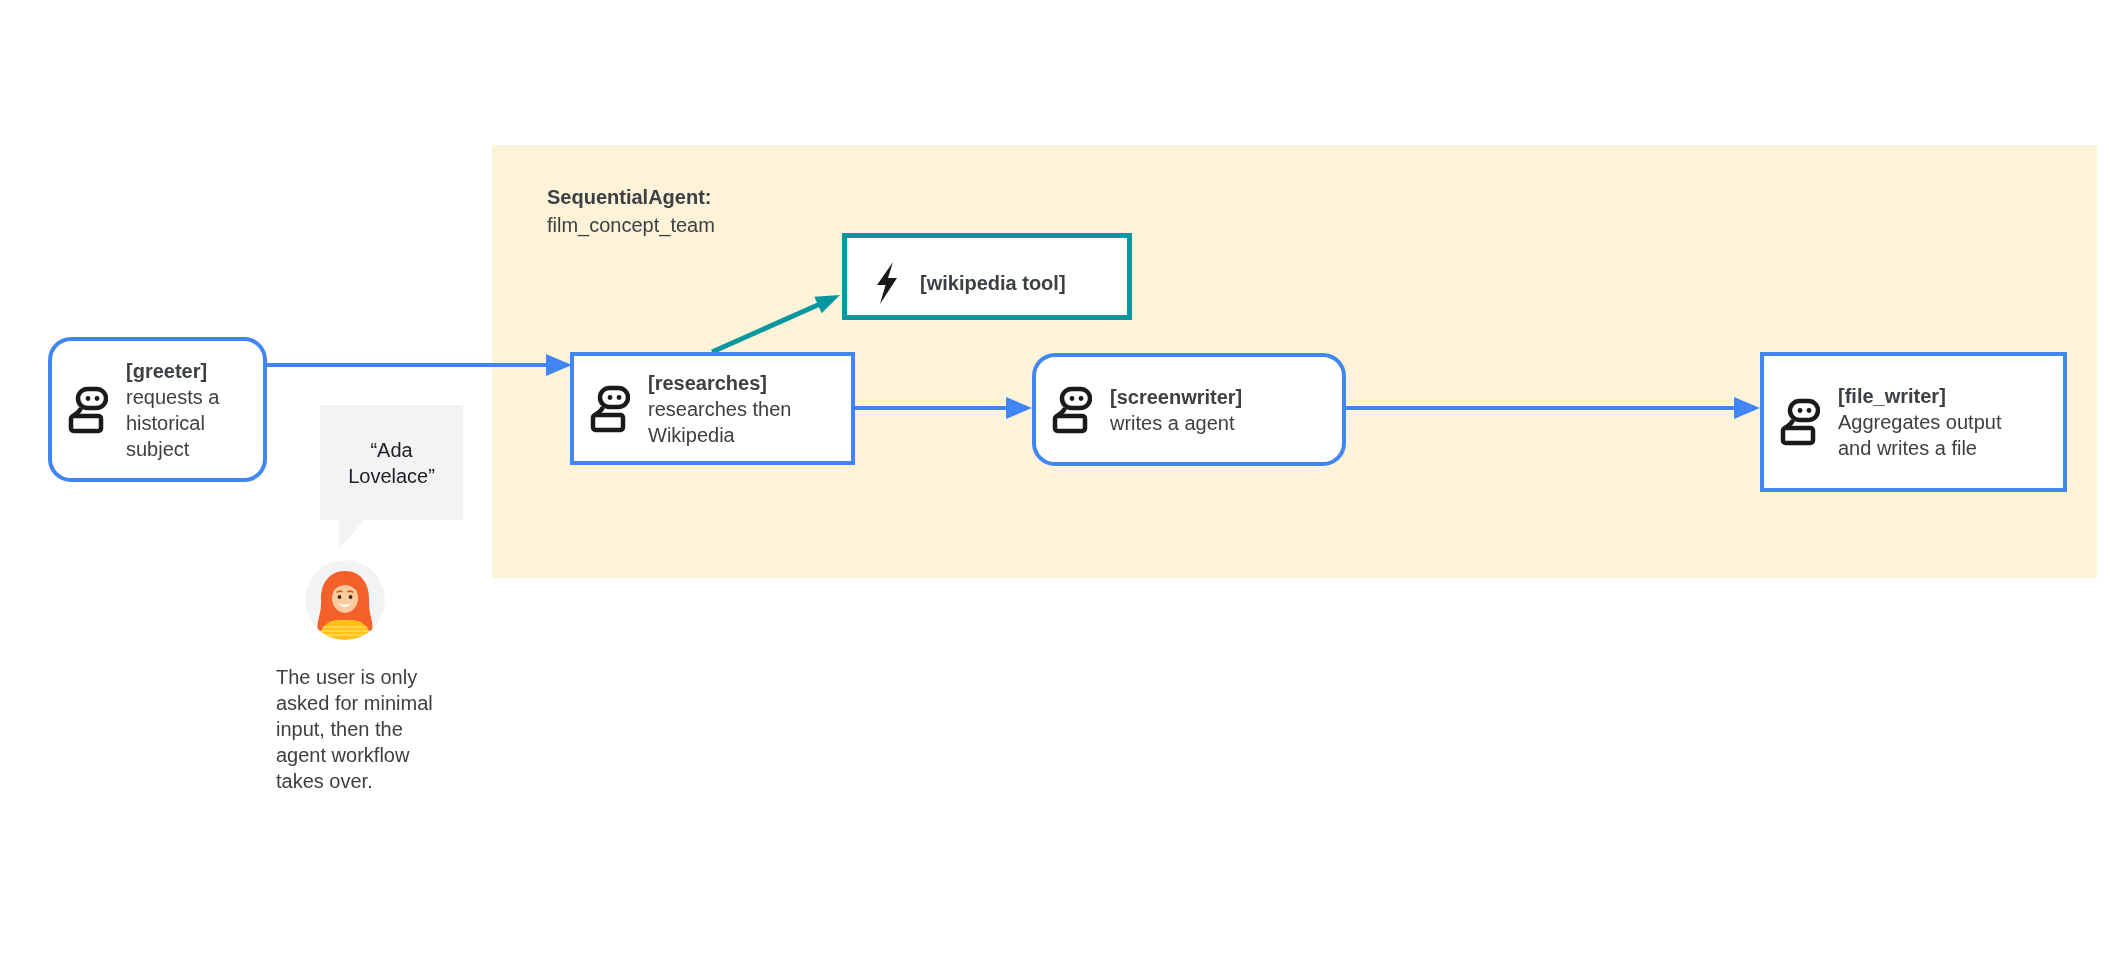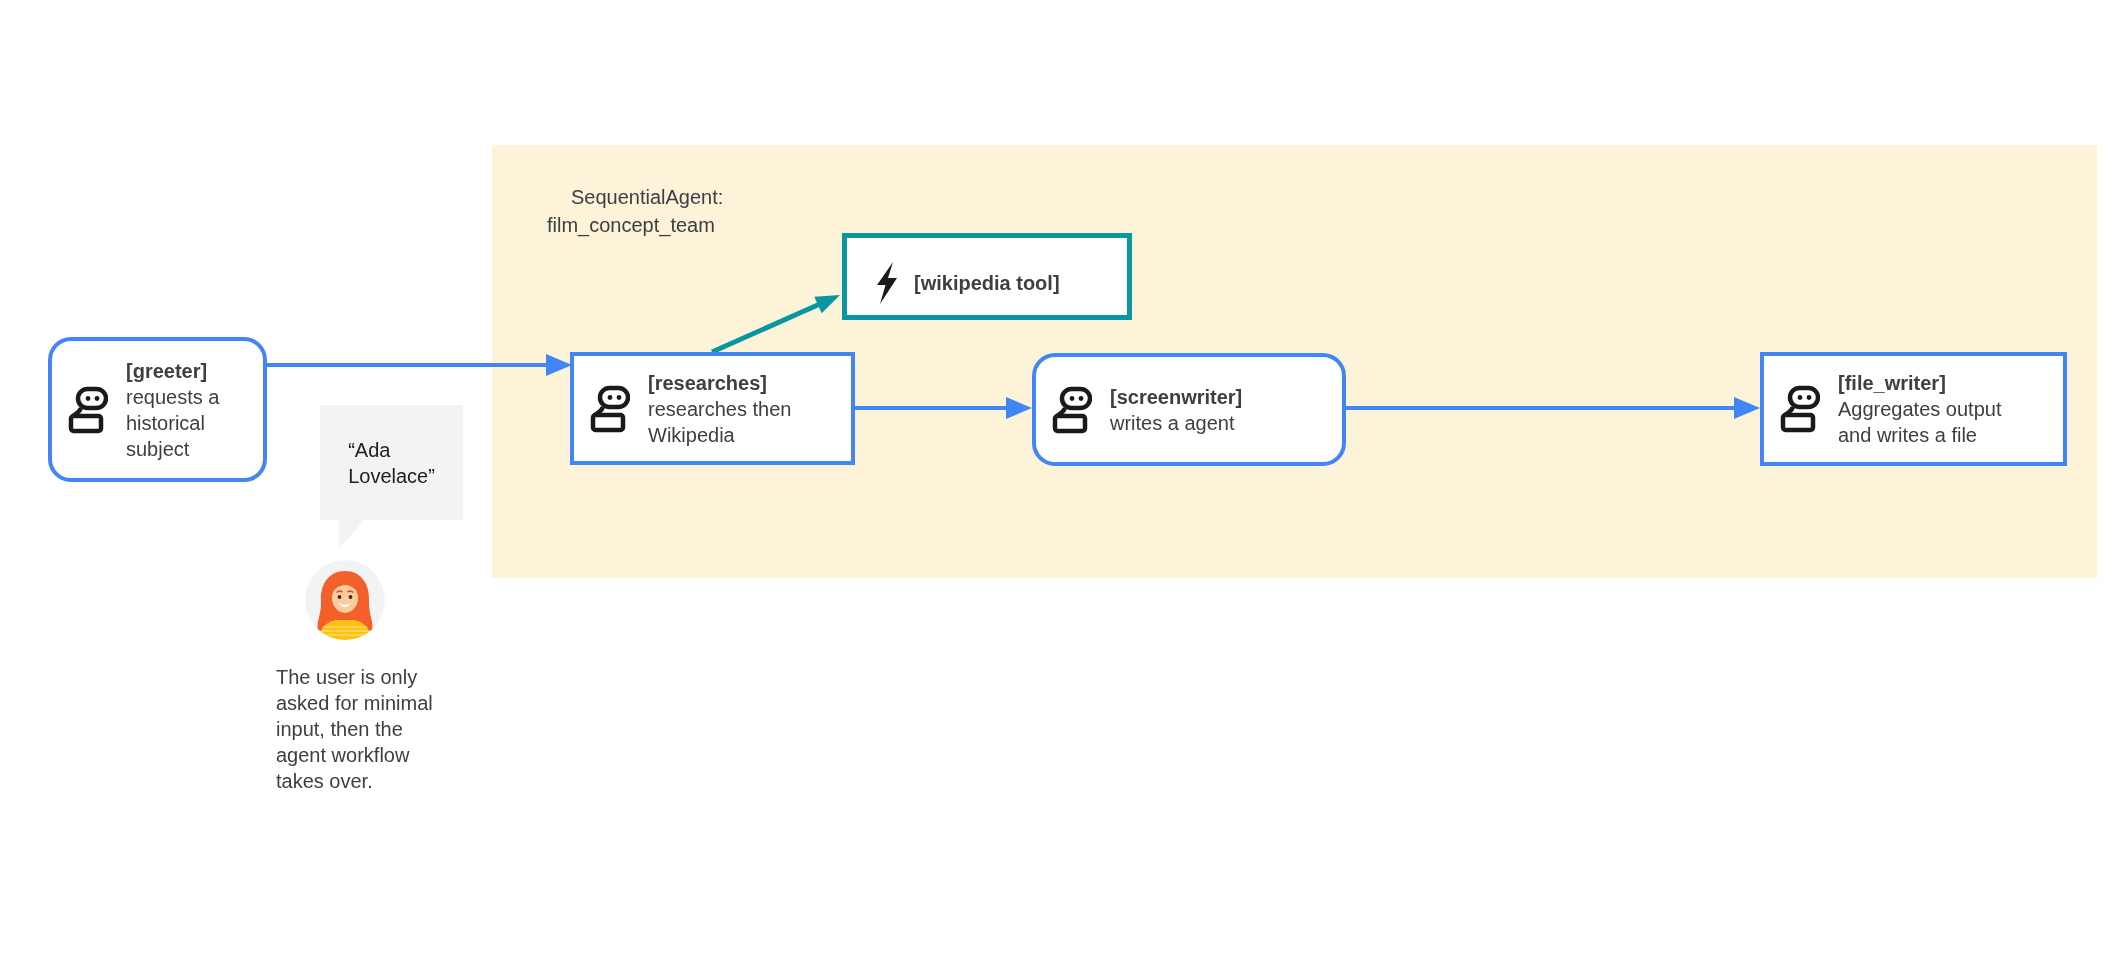--- a/index.html
+++ b/index.html
@@ -1,37 +1,37 @@
 <!DOCTYPE html>
 <html style="--blue: #4285F4; --teal: #0897A0; --cream: #FCF3D9; --bubble: #F1F3F4; --text_dark: #3C4043; --text_black: #202124; --icon_black: #1A1A1A; --avatar_hair: #F4602A; --avatar_skin: #FBCB9E; --avatar_shirt: #FFC117;"><head>
 <meta charset="utf-8">
 <style>
   html,body{margin:0;padding:0;background:#fff;}
   body{font-family:"Liberation Sans","DejaVu Sans",sans-serif;color:var(--text_dark,#3C4043);}
   .canvas{position:relative;width:2112px;height:960px;background:#fff;overflow:hidden;}
 
   .group-rect{position:absolute;left:492px;top:145px;width:1605px;height:433px;background:var(--cream,#FCF3D9);}
   .group-label{position:absolute;left:547px;top:183px;font-size:20px;line-height:28px;color:var(--text_dark,#3C4043);}
-  .group-label .bold{font-weight:400;margin-left:24px;}
+  .group-label .bold{font-weight:700;}
 
   .arrows{position:absolute;left:0;top:0;pointer-events:none;}
   .stroke-blue{stroke:var(--blue,#4285F4);stroke-width:4;fill:none;}
   .stroke-teal{stroke:var(--teal,#0897A0);stroke-width:5;fill:none;}
   .fill-blue{fill:var(--blue,#4285F4);}
   .fill-teal{fill:var(--teal,#0897A0);}
 
   .node{position:absolute;background:#fff;border:4px solid var(--blue,#4285F4);box-sizing:border-box;
         display:flex;align-items:center;gap:18px;padding:0 14px 0 16px;}
-  .node.tool{border:5px solid var(--teal,#0897A0);padding:12px 14px 0 26px;gap:14px;}
+  .node.tool{border:5px solid var(--teal,#0897A0);padding:12px 14px 0 26px;gap:20px;}
   .node-title{font-weight:700;font-size:20px;line-height:26px;color:var(--text_dark,#3C4043);}
   .node-desc{font-size:20px;line-height:26px;white-space:pre-line;color:var(--text_dark,#3C4043);}
   .node-icon{flex:0 0 auto;display:flex;align-items:center;}
 
   .bubble{position:absolute;left:320px;top:405px;width:143px;height:115px;background:var(--bubble,#F1F3F4);
-          display:flex;align-items:center;justify-content:center;
+          display:flex;align-items:center;justify-content:center;text-align:center;
           font-size:20px;line-height:26px;color:var(--text_black,#202124);white-space:pre-line;}
   .bubble-tail{position:absolute;left:339px;top:518px;width:0;height:0;
           border-top:31px solid var(--bubble,#F1F3F4);border-right:27px solid transparent;}
 
   .avatar{position:absolute;left:305px;top:560px;width:80px;height:80px;}
 
   .caption{position:absolute;left:276px;top:652px;width:220px;font-size:20px;line-height:26px;
            white-space:pre-line;color:var(--text_dark,#3C4043);margin-top:12px;}
 </style>
 </head>
@@ -112,21 +112,21 @@
         <path d="M13 22 C 11 27 8 28 5 30" fill="none" style="stroke:var(--icon_black,#1A1A1A)" stroke-width="4.5"></path>
         <rect x="3" y="30" width="30" height="15" rx="2.5" fill="#fff" style="stroke:var(--icon_black,#1A1A1A)" stroke-width="4.5"></rect>
       </svg>
     </span>
     <div>
       <div class="node-title">[screenwriter]</div>
       <div class="node-desc">writes a agent</div>
     </div>
   </div>
 
-  <div class="node" style="left:1760px;top:352px;width:307px;height:114px;">
+  <div class="node" style="left:1760px;top:352px;width:307px;height:140px;">
     <span class="node-icon">
       <svg width="40" height="48" viewBox="0 0 40 48">
         <rect x="10" y="3" width="28" height="19" rx="9.5" fill="#fff" style="stroke:var(--icon_black,#1A1A1A)" stroke-width="4.5"></rect>
         <circle cx="20" cy="12.5" r="2.4" style="fill:var(--icon_black,#1A1A1A)"></circle>
         <circle cx="29" cy="12.5" r="2.4" style="fill:var(--icon_black,#1A1A1A)"></circle>
         <path d="M13 22 C 11 27 8 28 5 30" fill="none" style="stroke:var(--icon_black,#1A1A1A)" stroke-width="4.5"></path>
         <rect x="3" y="30" width="30" height="15" rx="2.5" fill="#fff" style="stroke:var(--icon_black,#1A1A1A)" stroke-width="4.5"></rect>
       </svg>
     </span>
     <div>

